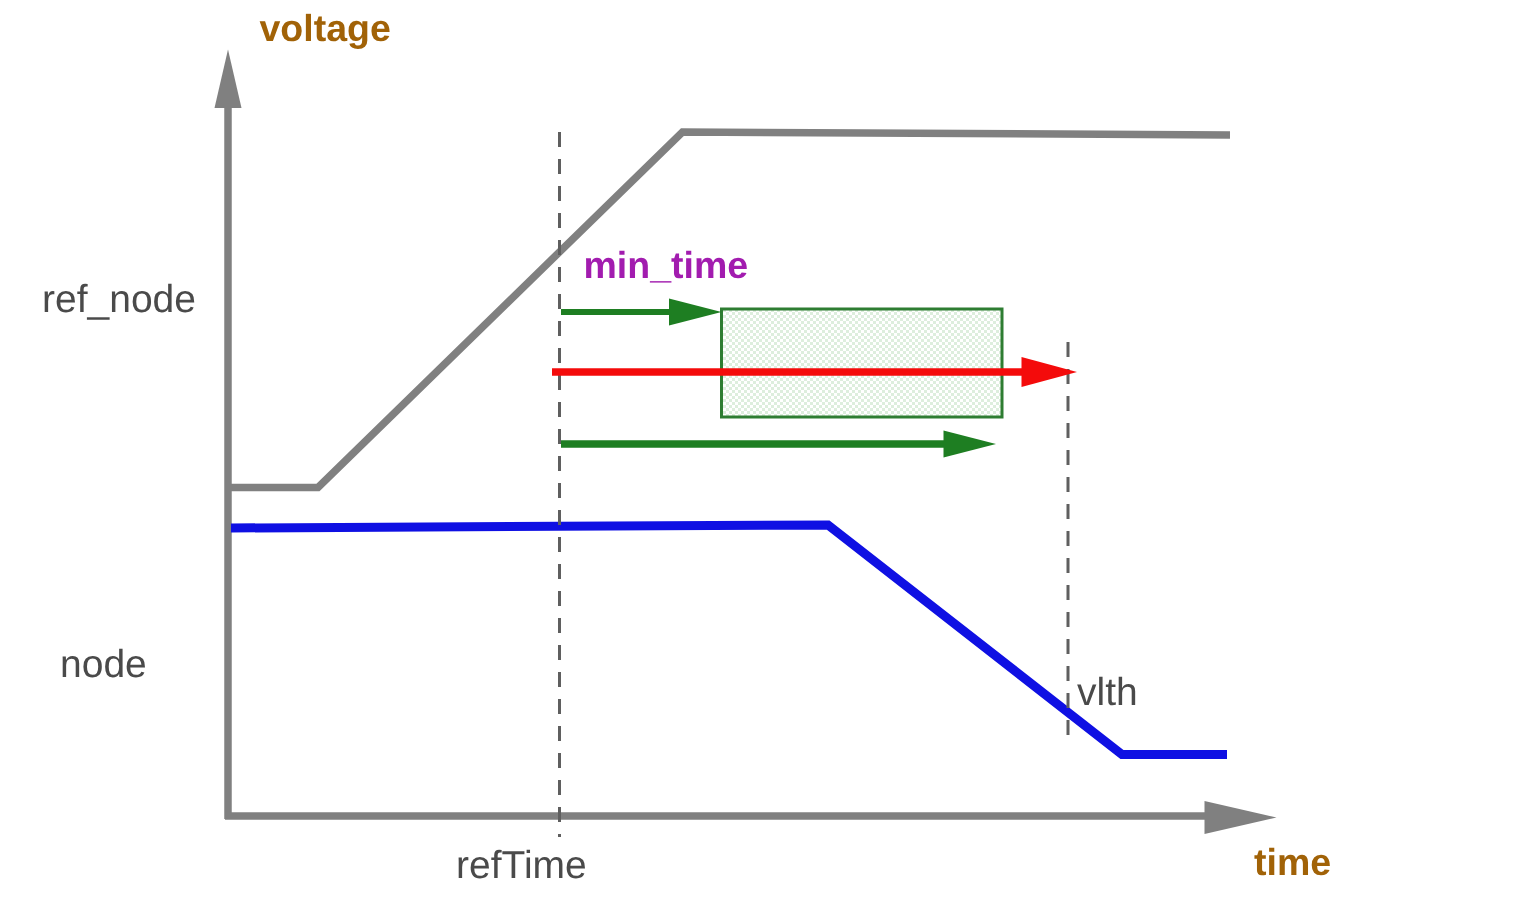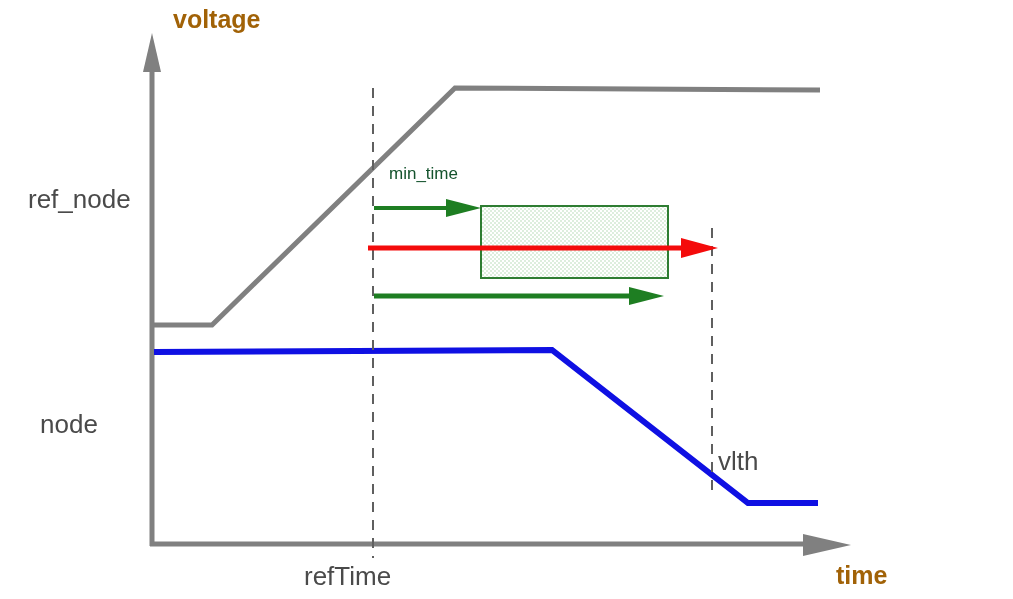--- a/index.html
+++ b/index.html
@@ -21,28 +21,28 @@
     top: 0;
   }
   .lbl {
     position: absolute;
     line-height: 1;
     white-space: nowrap;
     user-select: none;
   }
   .lbl-dark   { color: #4a4a4a; font-size: 26px; font-weight: normal; }
   .lbl-gray   { color: #a16207; font-size: 25px; font-weight: bold; }
-  .lbl-green  { color: #14532d; font-size: 17px; font-weight: normal; }
+  .lbl-green  { color: #a21caf; font-size: 25px; font-weight: bold; }
 
   .pos-voltage   { left: 173px; top: 7px;   }
   .pos-ref-node  { left: 28px;  top: 186px; }
   .pos-ref-vhth  { left: 243px; top: 140px; }
   .pos-min-time  { left: 389px; top: 165px; }
   .pos-max-time  { left: 457px; top: 308px; }
-  .pos-node      { left: 40px;  top: 411px; }
+  .pos-node      { left: 40px;  top: 429px; }
   .pos-vlth      { left: 718px; top: 448px; }
   .pos-reftime   { left: 304px; top: 563px; }
   .pos-time      { left: 836px; top: 563px; }
 </style>
 </head>
 <body>
 
 <div id="stage">
 
   <svg id="diagram-svg" width="1013" height="599" viewBox="0 0 1013 599">

